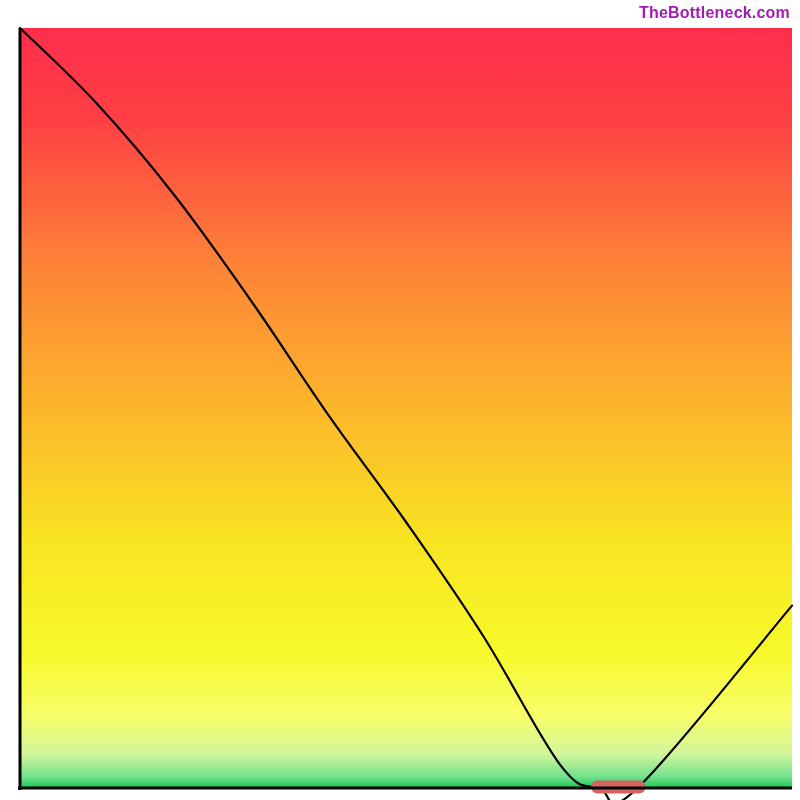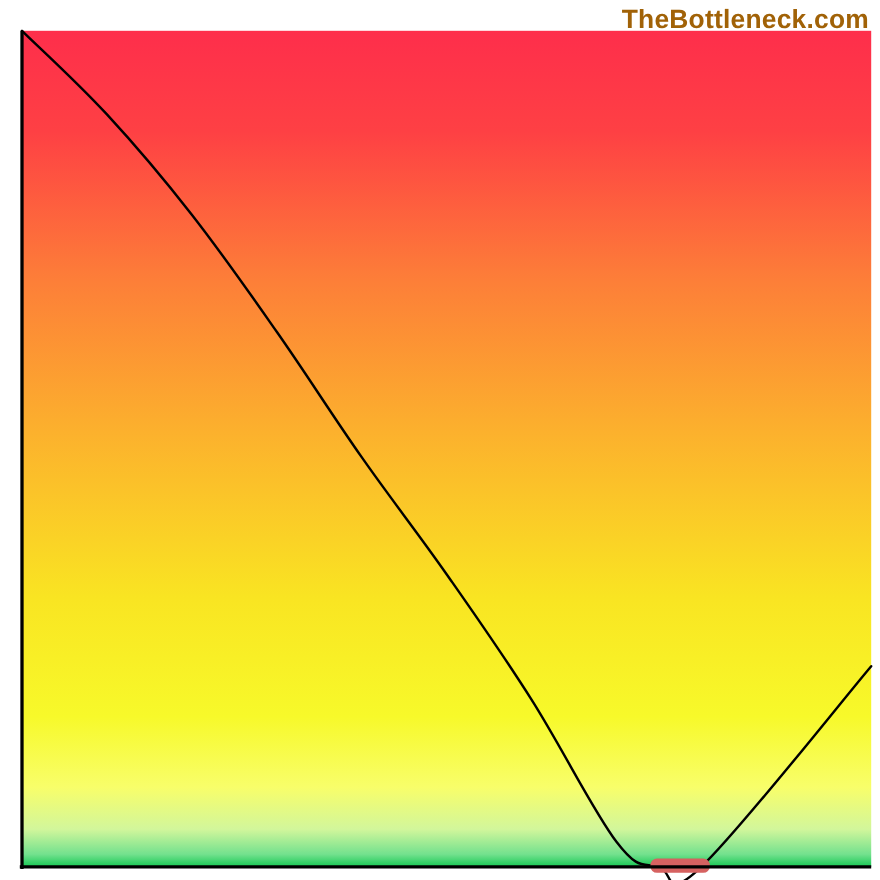--- a/index.html
+++ b/index.html
@@ -13,23 +13,23 @@
   }
   .wrap {
     position: relative;
     width: 800px;
     height: 800px;
   }
   .watermark {
     position: absolute;
     top: 4px;
     right: 10px;
-    font-size: 24px;
+    font-size: 16px;
     font-weight: 600;
-    color: #a16207;
+    color: #a21caf;
     letter-spacing: 0.2px;
     z-index: 5;
   }
   svg.chart {
     position: absolute;
     left: 0; top: 0;
     width: 800px; height: 800px;
   }
 </style>
 </head>

